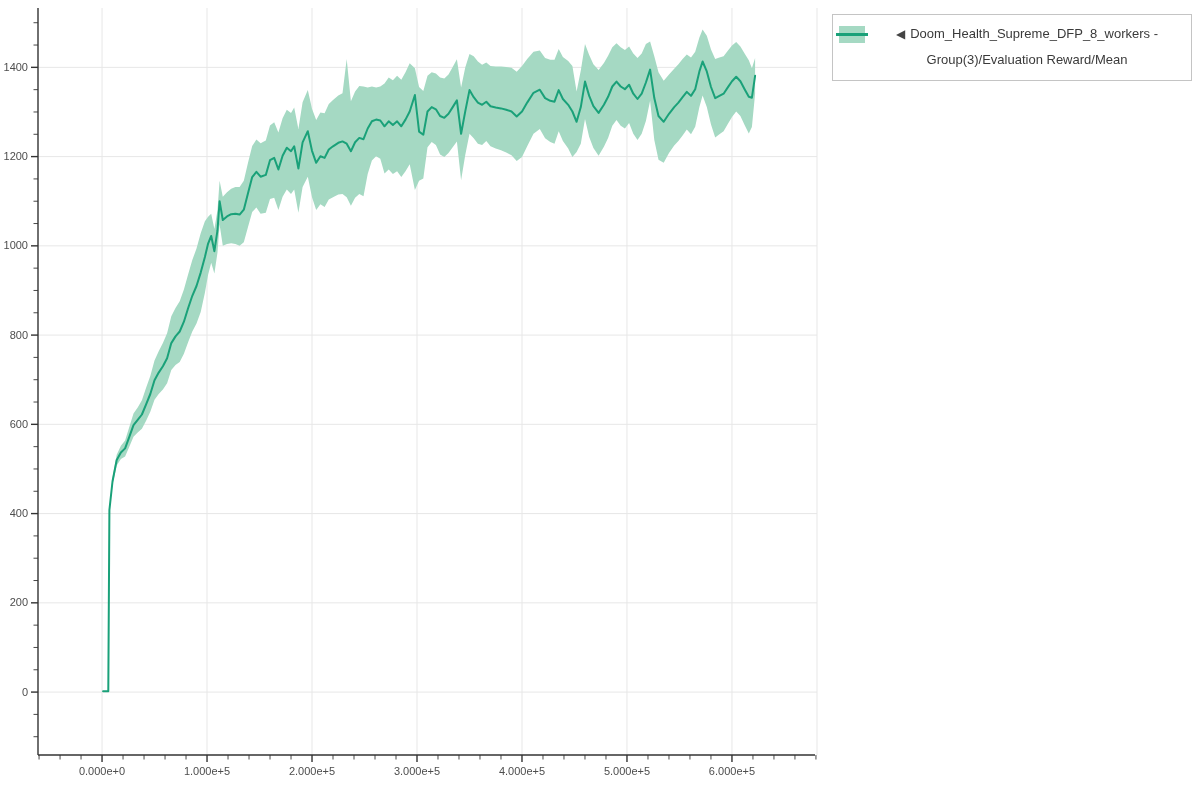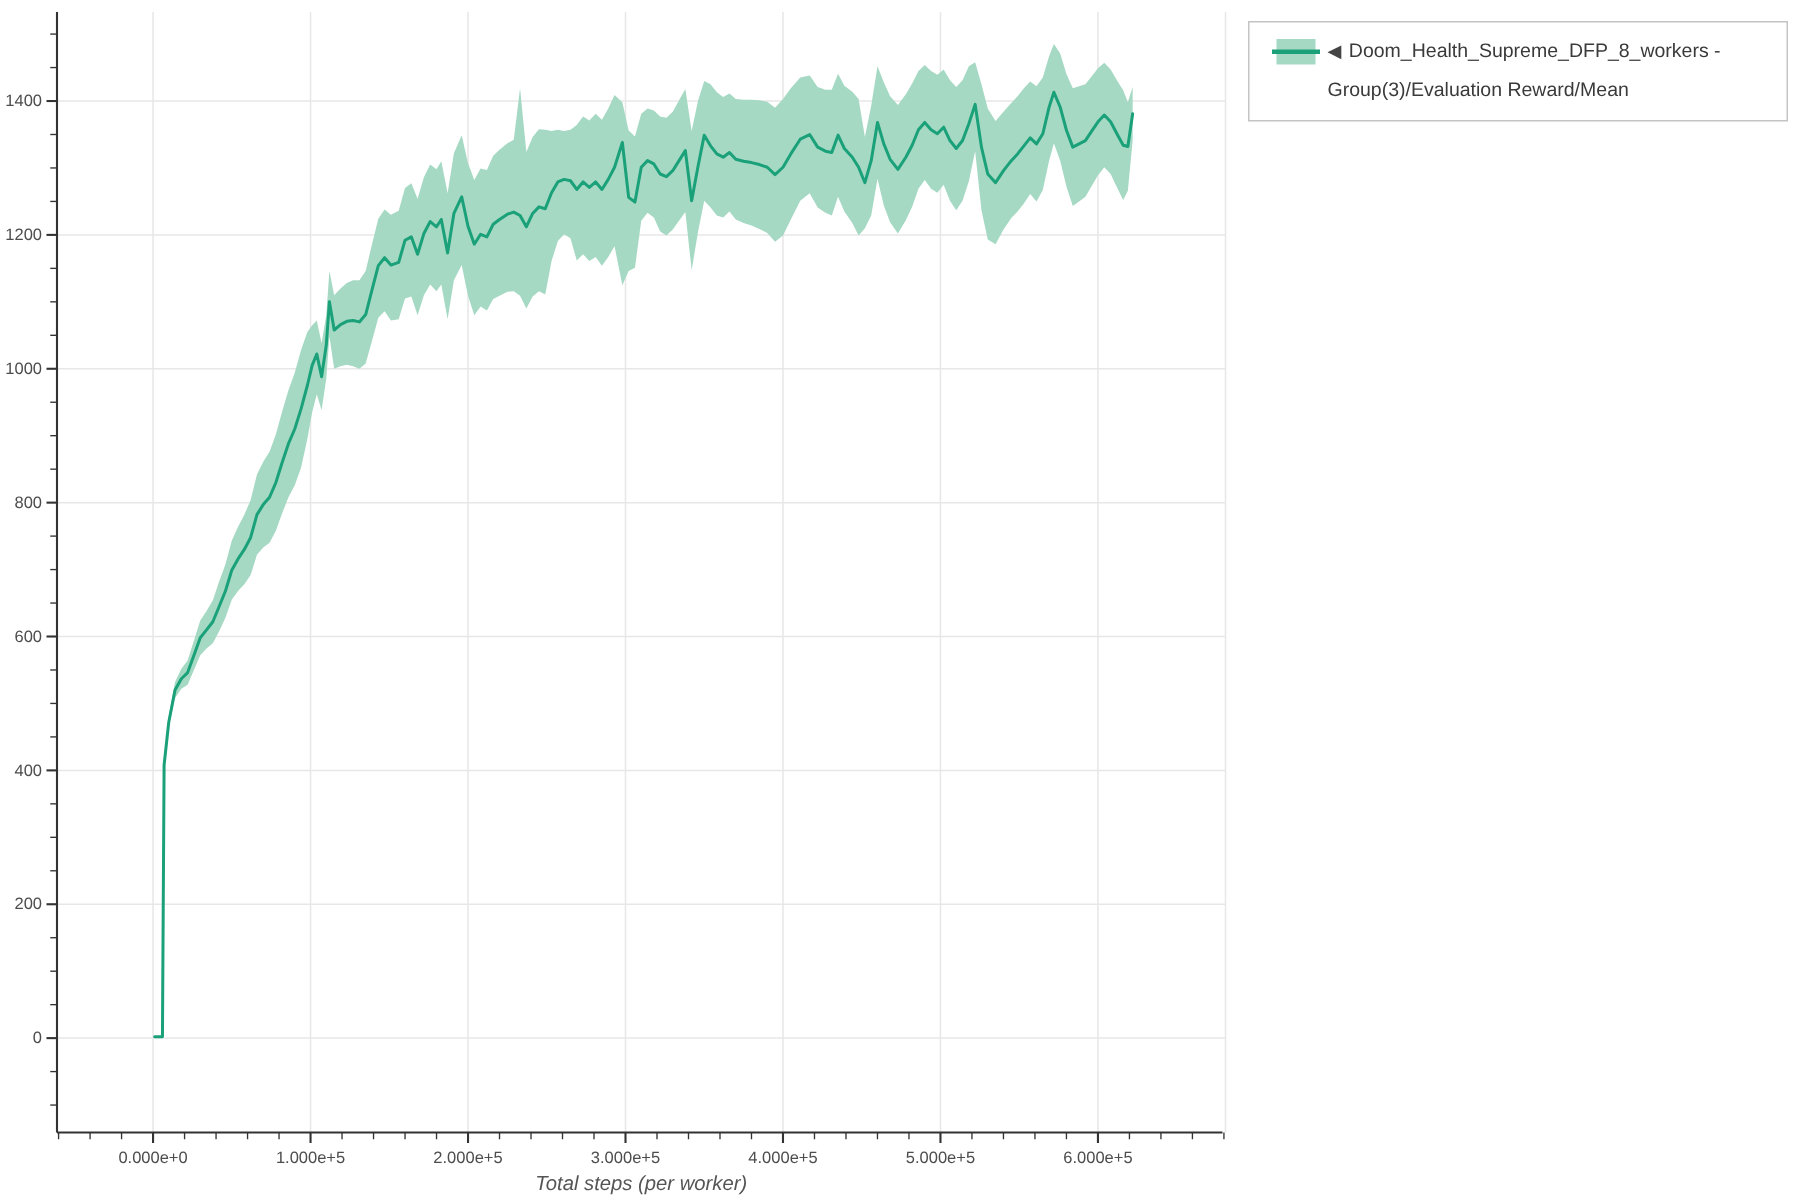--- a/index.html
+++ b/index.html
@@ -8,21 +8,21 @@
     font-family: "Liberation Sans", "DejaVu Sans", sans-serif;
   }
   .chart-wrap { position: absolute; left: 0; top: 0; width: 830px; height: 800px; }
   .x-axis-title {
     position: absolute; left: 38px; top: 781px; width: 779px;
     text-align: center; font-style: italic; font-size: 13.5px; color: #555555;
   }
   .legend {
     position: absolute; left: 832px; top: 14px; width: 360px; box-sizing: border-box;
     background: #ffffff; border: 1px solid #c4c4c4;
-    padding: 6px 10px 8px 18px; display: flex; gap: 8px; align-items: flex-start;
+    padding: 6px 10px 8px 6px; display: flex; gap: 8px; align-items: flex-start; text-align: center;
   }
   .swatch { position: relative; flex: 0 0 26px; width: 26px; height: 17px; margin-top: 5px; }
   .swatch-band { position: absolute; left: 0; right: 0; top: 0; bottom: 0; }
   .swatch-line { position: absolute; left: -3px; right: -3px; top: 7px; height: 3px; }
   .legend-text {
     font-size: 13px; line-height: 25px; color: #3a3a3a;
     overflow-wrap: anywhere; word-break: break-word;
   }
   .legend-marker { color: #444444; margin-right: 5px; font-size: 12px; }
 </style>
@@ -142,21 +142,20 @@
         <text x="28" y="606.3333333333334" text-anchor="end" font-size="11" fill="#4d4d4d">200</text>
         <text x="28" y="517.0860215053764" text-anchor="end" font-size="11" fill="#4d4d4d">400</text>
         <text x="28" y="427.83870967741933" text-anchor="end" font-size="11" fill="#4d4d4d">600</text>
         <text x="28" y="338.59139784946234" text-anchor="end" font-size="11" fill="#4d4d4d">800</text>
         <text x="28" y="249.34408602150538" text-anchor="end" font-size="11" fill="#4d4d4d">1000</text>
         <text x="28" y="160.09677419354838" text-anchor="end" font-size="11" fill="#4d4d4d">1200</text>
         <text x="28" y="70.84946236559139" text-anchor="end" font-size="11" fill="#4d4d4d">1400</text>
       </g>
       <rect x="38" y="8" width="779" height="747" fill="transparent"></rect>
     </svg>
-  <div class="x-axis-title">Total steps (per worker)</div>
 </div>
 
 <div class="legend">
   <div style="display:flex; gap:8px;">
     <span class="swatch">
       <span class="swatch-band" id="swatch-band" style="background: rgb(165, 217, 195);"></span>
       <span class="swatch-line" id="swatch-line" style="background: rgb(26, 161, 121);"></span>
     </span>
     <span class="legend-text"><span class="legend-marker">◀</span><span>Doom_Health_Supreme_DFP_8_workers - Group(3)/Evaluation Reward/Mean</span></span>
   </div>

